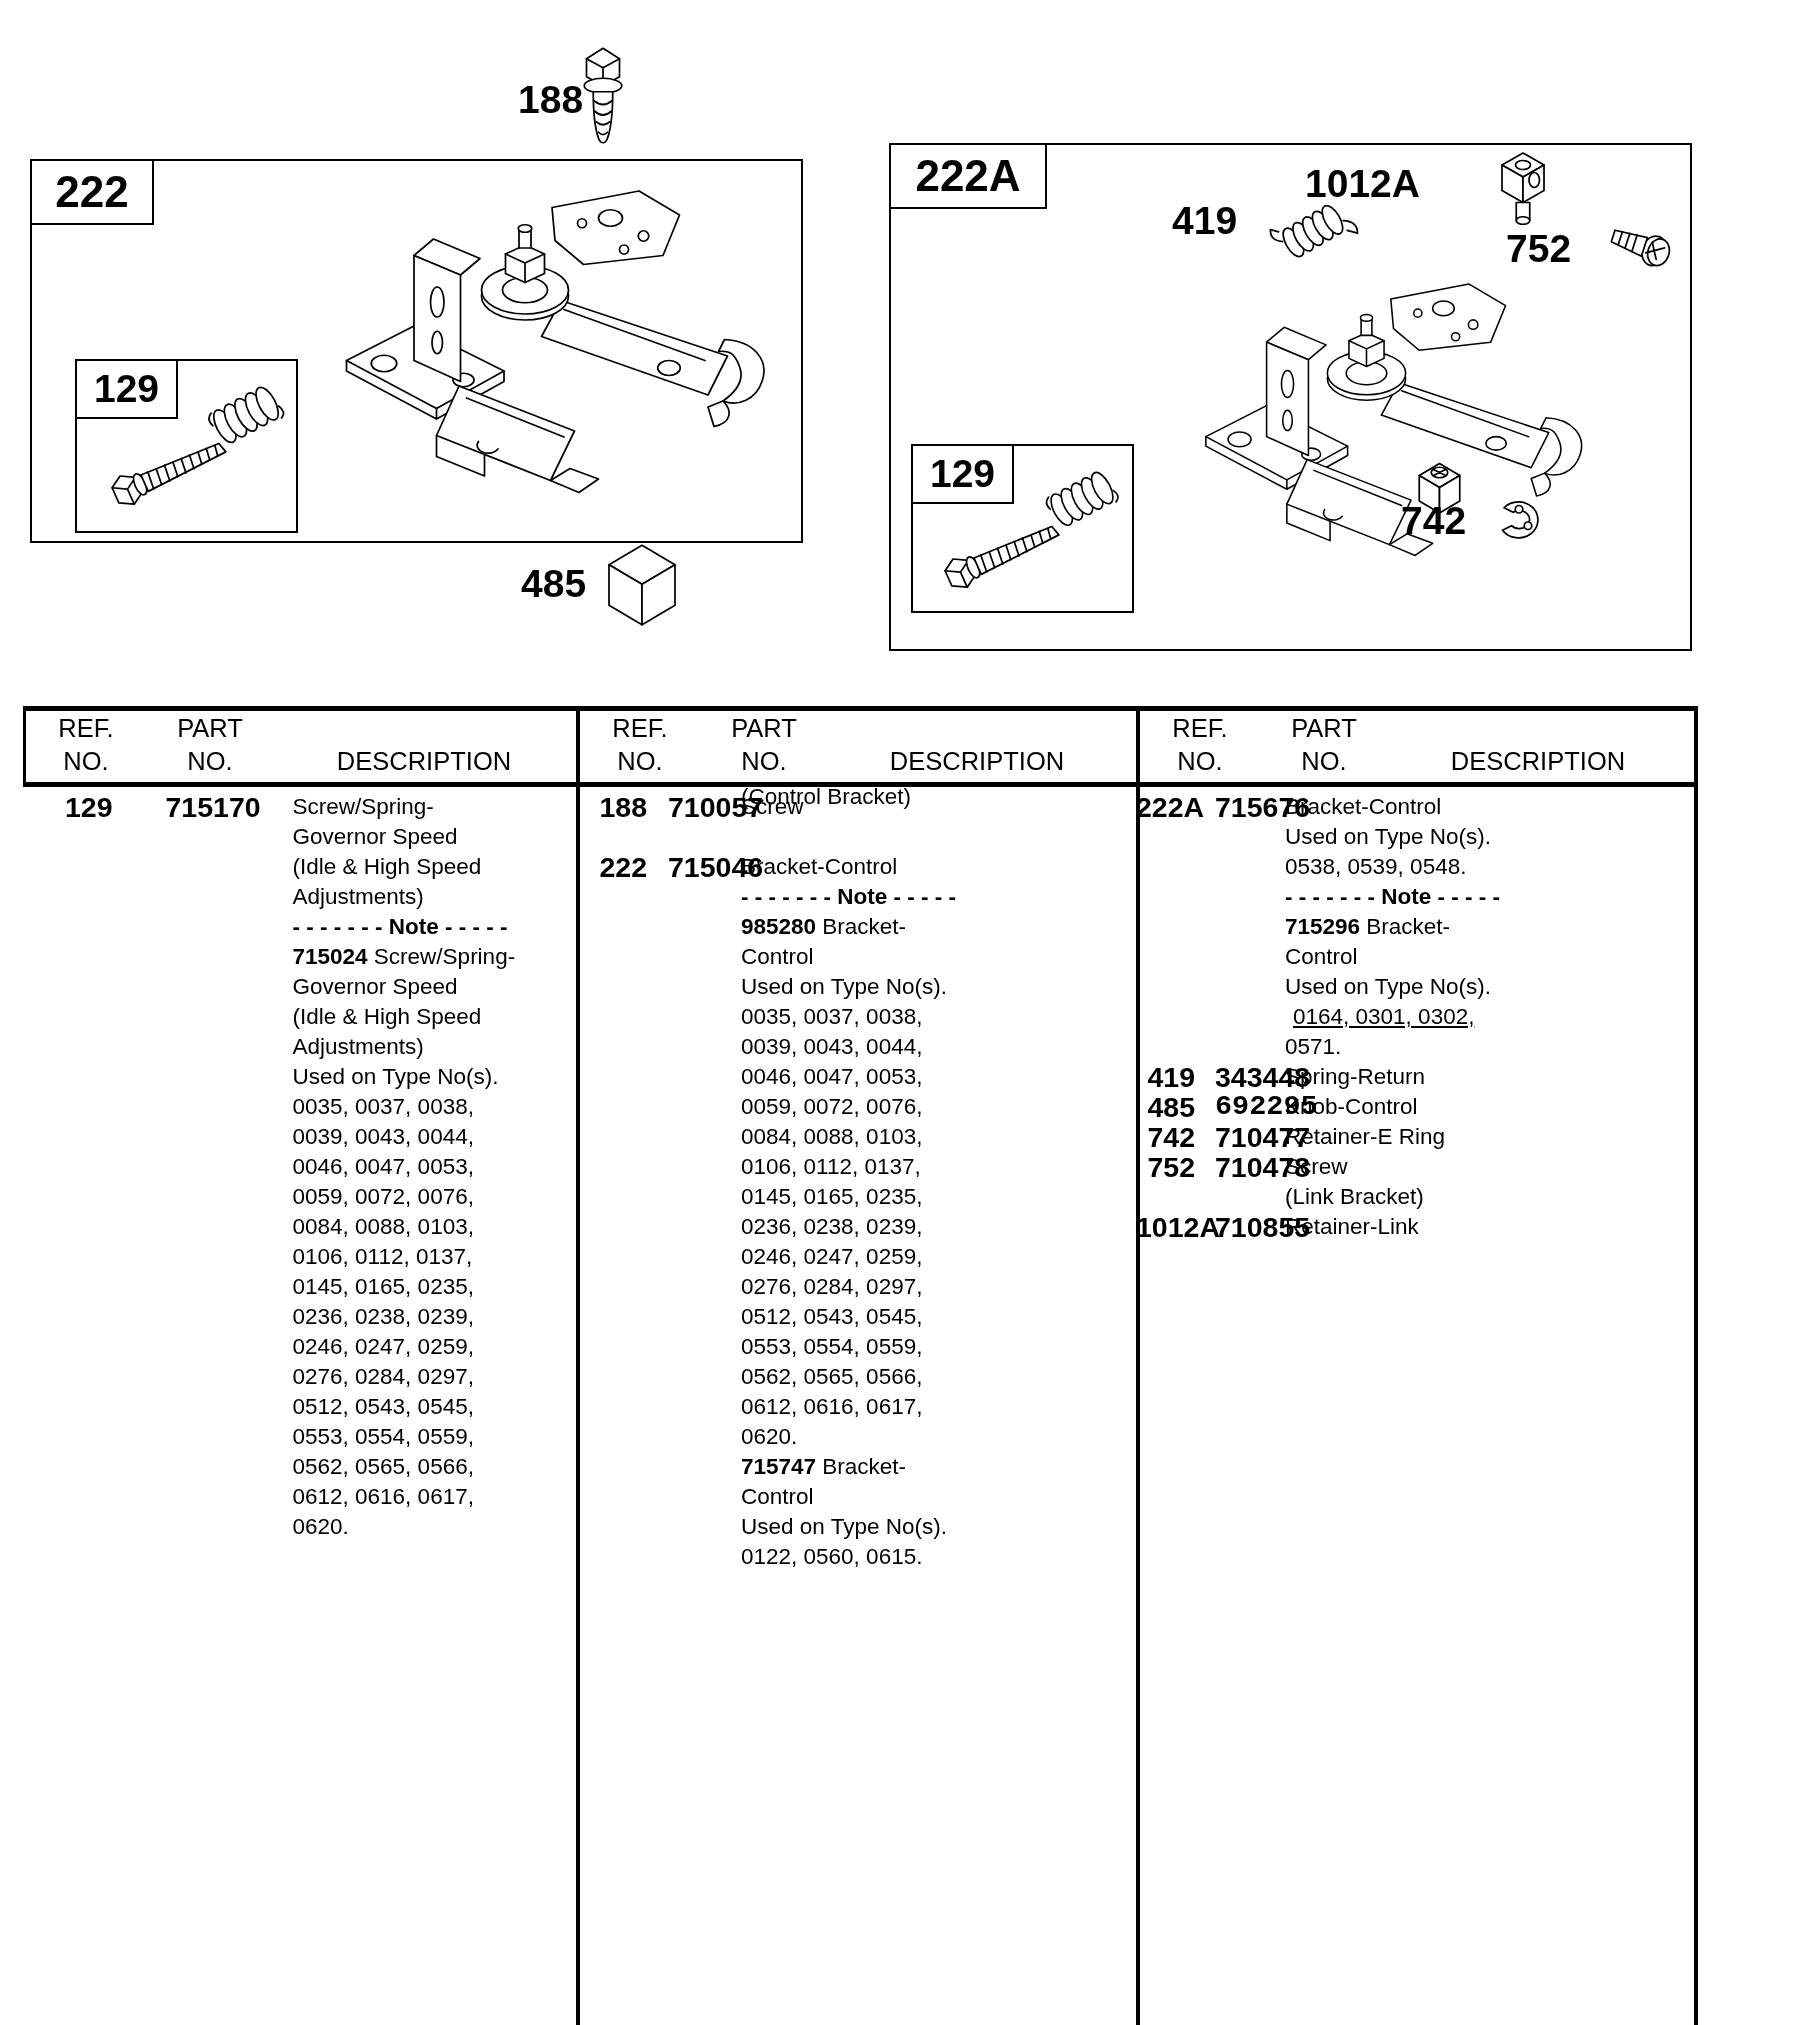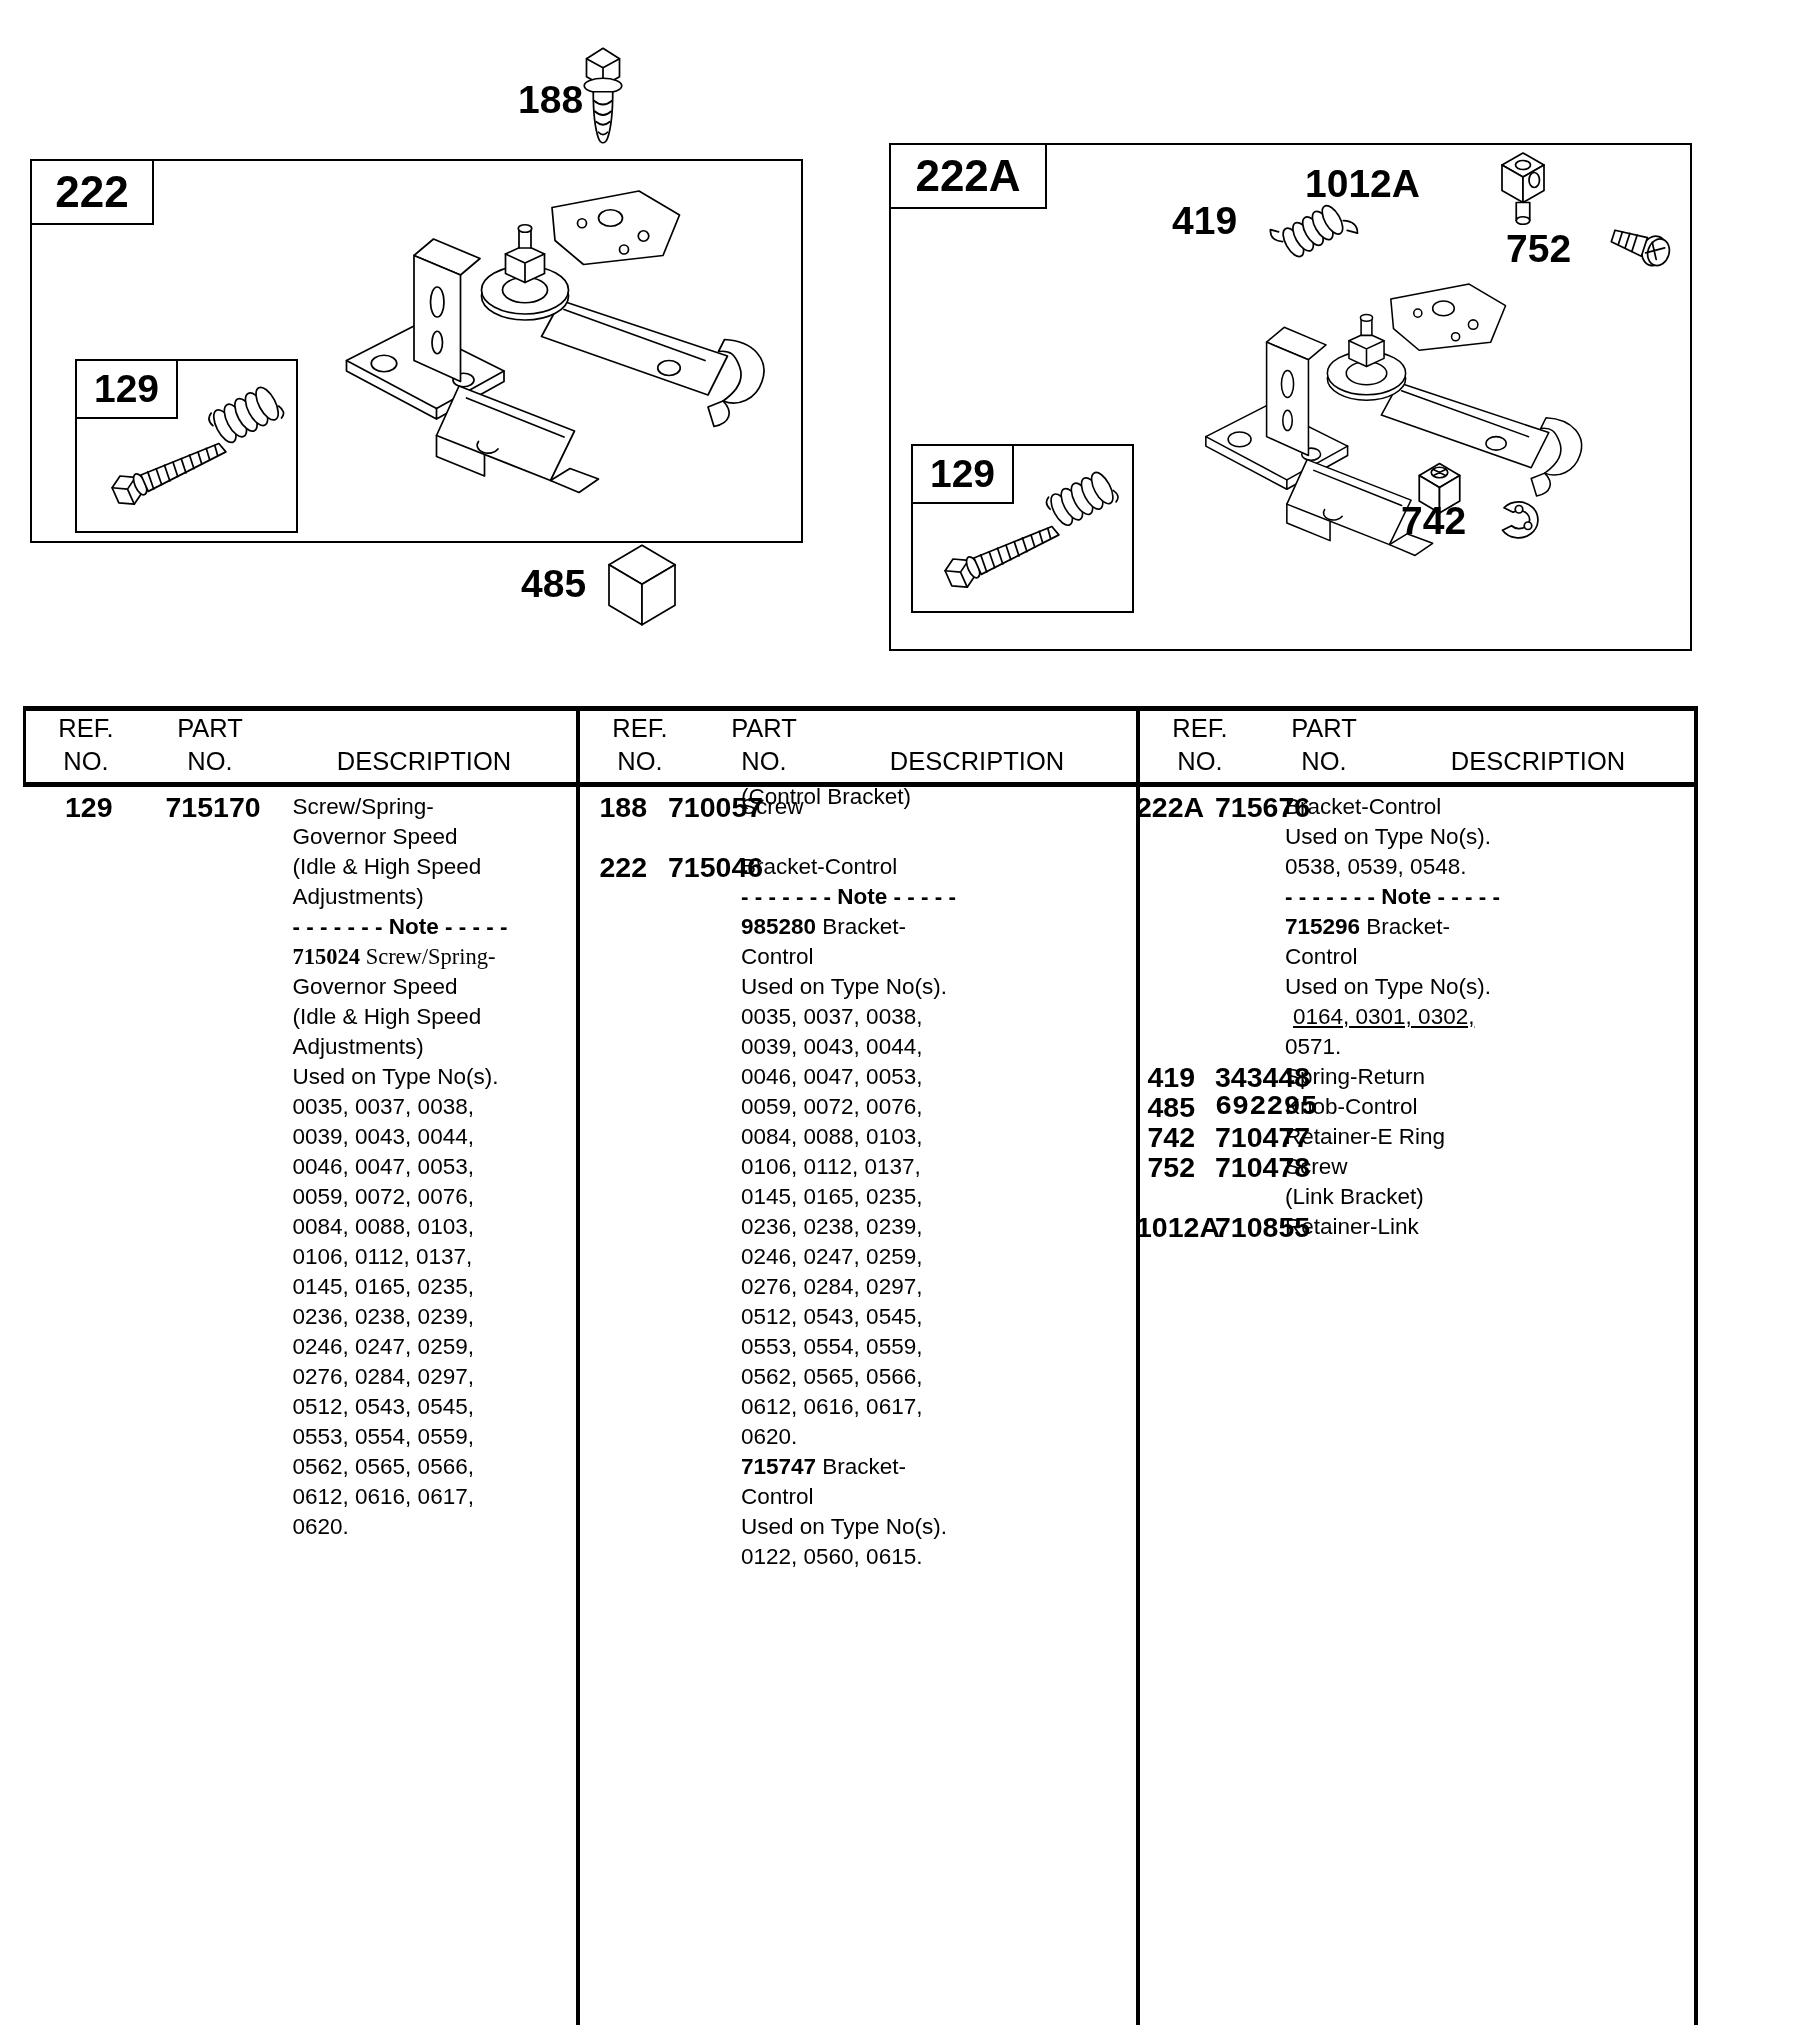--- a/index.html
+++ b/index.html
@@ -267,21 +267,21 @@
       </div>
       <div class="trow" style="left: 22.5px; top: 852px; width: 555px;">
         <div class="desc-cell" style="left: 270px;">(Idle &amp; High Speed</div>
       </div>
       <div class="trow" style="left: 22.5px; top: 882px; width: 555px;">
         <div class="desc-cell" style="left: 270px;">Adjustments)</div>
       </div>
       <div class="trow" style="left: 22.5px; top: 912px; width: 555px;">
         <div class="desc-cell" style="left: 270px;"><b>- - - - - - - Note - - - - -</b></div>
       </div>
-      <div class="trow" style="left: 22.5px; top: 942px; width: 555px; font-family: Liberation Serif, serif;">
+      <div class="trow" style="left: 22.5px; top: 942px; width: 555px;">
         <div class="desc-cell" style="left: 270px;"><b>715024</b><span> Screw/Spring-</span></div>
       </div>
       <div class="trow" style="left: 22.5px; top: 972px; width: 555px;">
         <div class="desc-cell" style="left: 270px;">Governor Speed</div>
       </div>
       <div class="trow" style="left: 22.5px; top: 1002px; width: 555px;">
         <div class="desc-cell" style="left: 270px;">(Idle &amp; High Speed</div>
       </div>
       <div class="trow" style="left: 22.5px; top: 1032px; width: 555px;">
         <div class="desc-cell" style="left: 270px;">Adjustments)</div>

